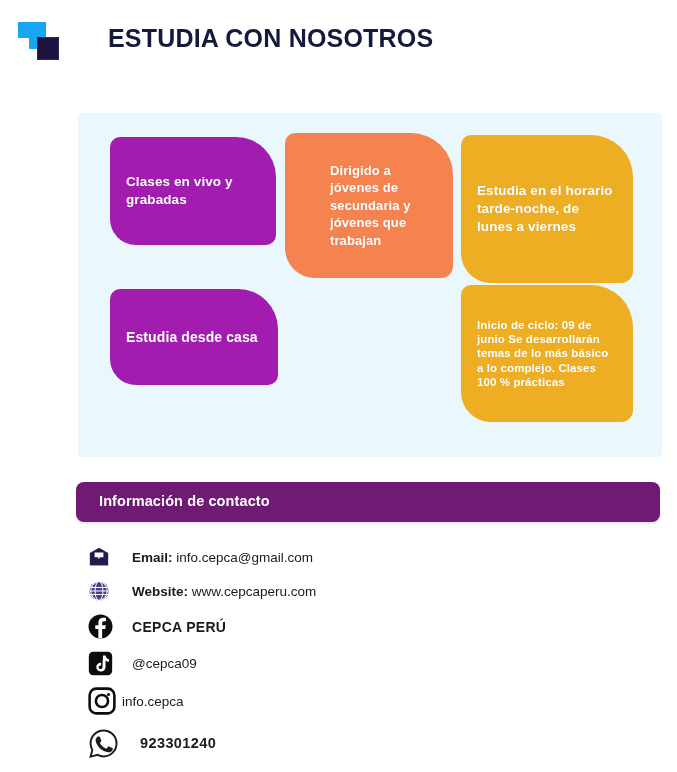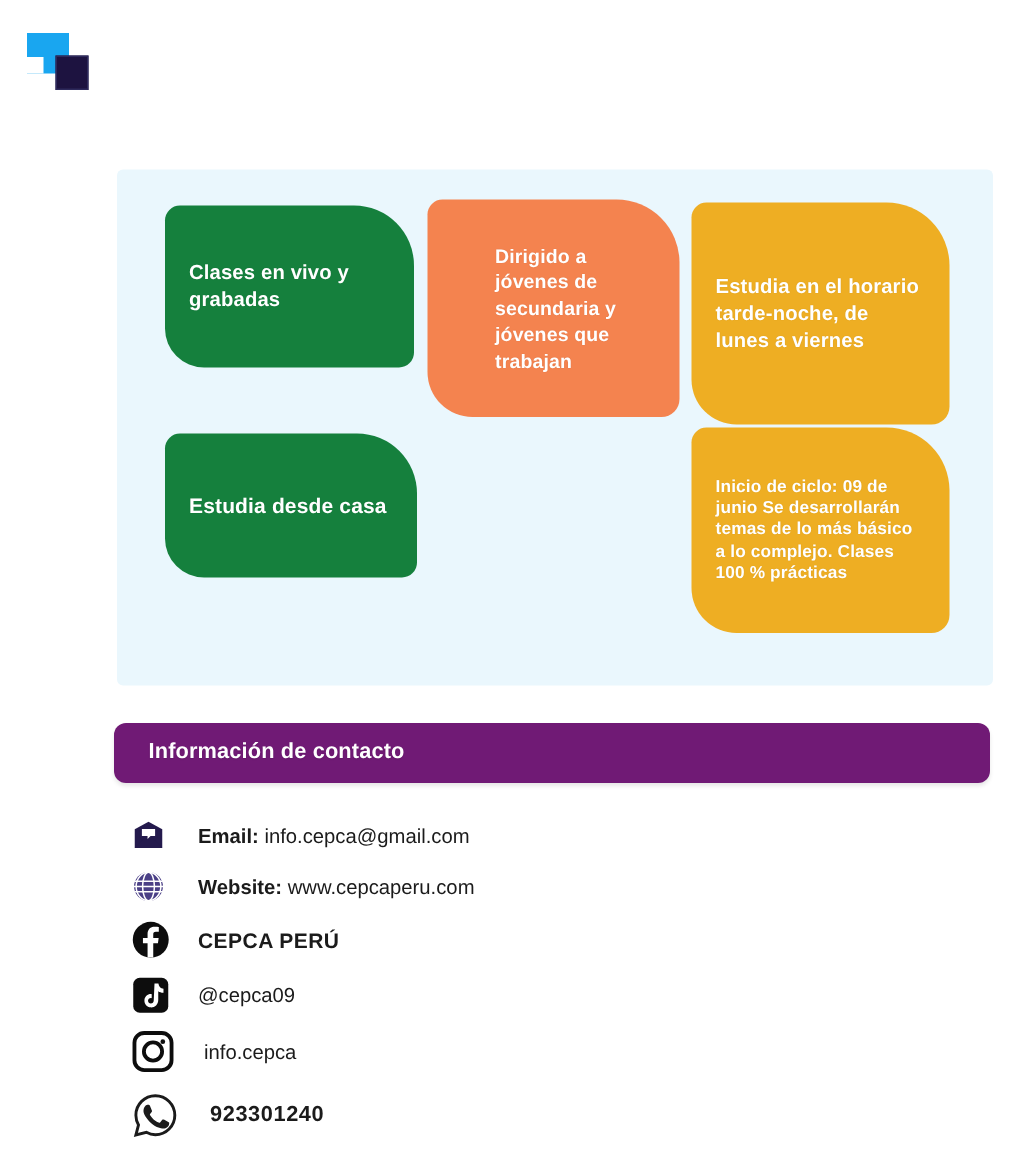--- a/index.html
+++ b/index.html
@@ -73,21 +73,21 @@
     font-weight: bold;
     line-height: 1.34;
     letter-spacing: 0.1px;
     text-shadow: 0 0 1px rgba(0,0,0,0.10);
     padding: 14px 16px;
     display: flex;
     align-items: center;
   }
   .card .card-text { display: block; }
 
-  .card.blue   { background: #15803d; }
+  .card.blue   { background: #a21caf; }
   .card.orange { background: #f4834f; padding-left: 45px; }
   .card.yellow { background: #eeae23; }
 
   
   .shape-a { border-radius: 10px 40px 10px 26px; }
   .shape-b { border-radius: 10px 42px 12px 30px; }
 
   
   .card-1 { left: 32px;  top: 24px;  width: 166px; height: 108px; font-size: 13.5px; }
   .card-2 { left: 207px; top: 20px;  width: 168px; height: 145px; font-size: 13px;   }
@@ -148,32 +148,33 @@
 
   .row-email    { height: 34px; }
   .row-website  { height: 34px; }
   .row-facebook { height: 37px; }
   .row-tiktok   { height: 36px; }
   .row-instagram{ height: 40px; }
   .row-whatsapp { height: 44px; }
 
   .row-facebook  .contact-text { font-size: 14px; }
   .row-tiktok    .contact-text { font-size: 13.5px; }
-  .row-instagram .contact-text { font-size: 13.5px; margin-left: 14px; }
+  .row-instagram .contact-text { font-size: 13.5px; margin-left: 0; }
   .row-whatsapp  .contact-text { font-size: 14.5px; font-weight: bold; margin-left: 18px; letter-spacing: 0.4px; }
 </style>
 </head>
 <body>
 
 <div class="header">
   <div class="logo">
     <div class="logo-sq-light"></div>
     <div class="logo-notch"></div>
     <div class="logo-sq-dark"></div>
   </div>
+  <div class="page-title">ESTUDIA CON NOSOTROS</div>
 </div>
 
 <div class="cards-panel">
 
   <div class="card blue shape-a card-1">
     <span class="card-text">Clases en vivo y grabadas</span>
   </div>
 
   <div class="card orange shape-b card-2">
     <span class="card-text">Dirigido a jóvenes de secundaria y jóvenes que trabajan</span>

